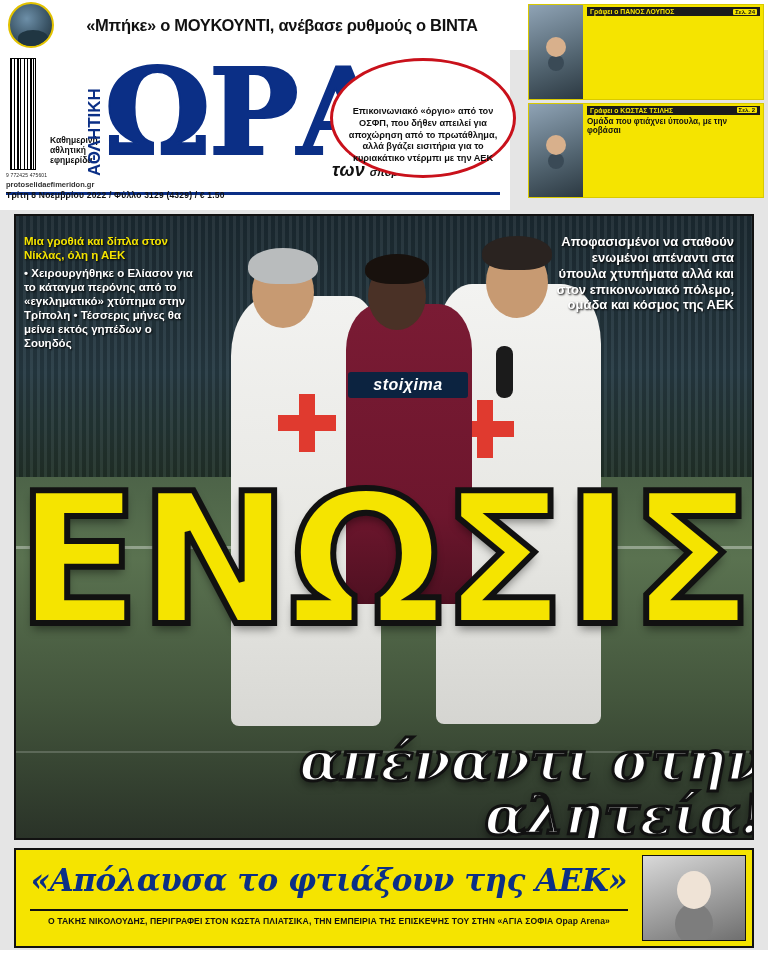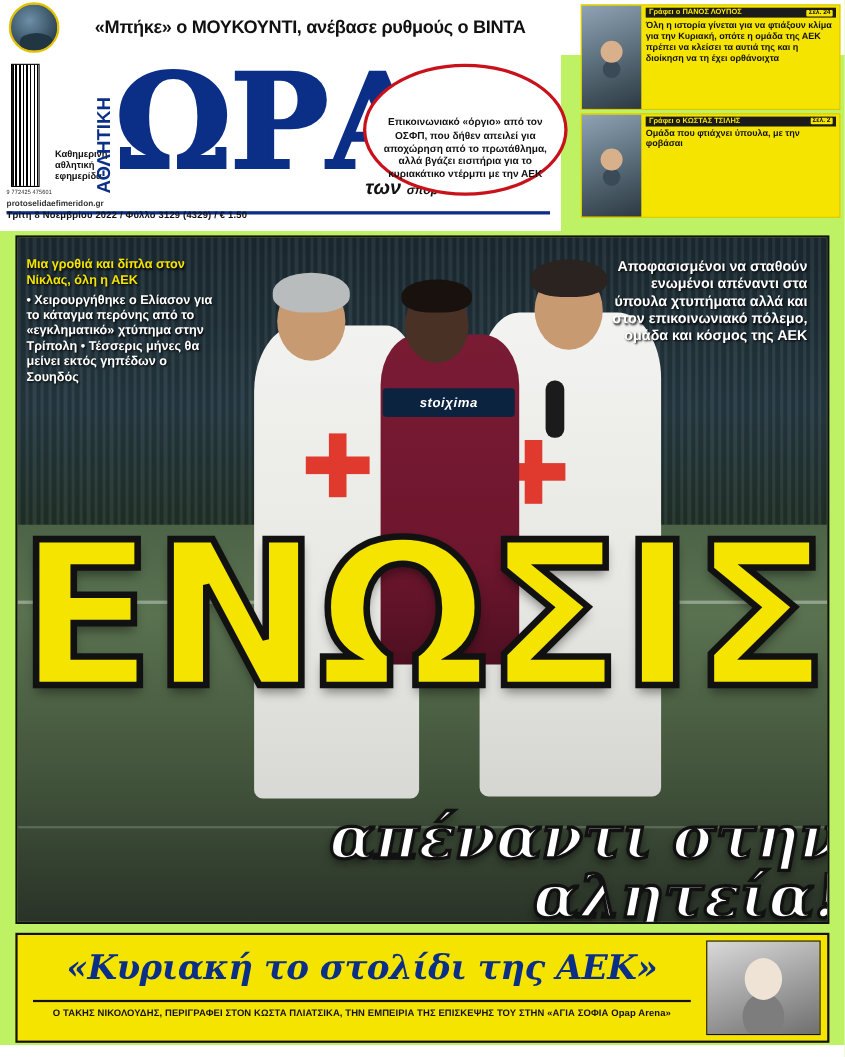--- a/index.html
+++ b/index.html
@@ -5,21 +5,21 @@
   * { box-sizing: border-box; margin: 0; padding: 0; }
   html, body {
     width: 768px; height: 961px;
     background: #ffffff;
     font-family: "Liberation Sans", sans-serif;
     overflow: hidden;
   }
   .page {
     position: relative;
     width: 768px; height: 961px;
-    background: #bef264;
+    background: #e5e5e5;
   }
 
   
   .topstrip {
     position: absolute; top: 0; left: 0;
     width: 768px; height: 50px;
     background: #ffffff;
     display: flex; align-items: center;
   }
   .top-logo-circle {
@@ -241,26 +241,26 @@
     position: absolute; left: 352px; top: 46px;
     width: 58px; height: 68px; border-radius: 50%;
     background: #4a3126;
   }
   .h-center:before {
     content: ""; position: absolute; left: -3px; top: -8px;
     width: 64px; height: 30px; border-radius: 50% 50% 40% 40%;
     background: #18110d;
   }
   .sponsor {
-    position: absolute; left: 332px; top: 137px;
+    position: absolute; left: 332px; top: 156px;
     width: 120px; height: 26px;
     background: #0c2340;
     color: #fff;
     display: flex; align-items: center; justify-content: center;
-    font-size: 12px; font-weight: bold; font-style: italic;
+    font-size: 16px; font-weight: bold; font-style: italic;
     letter-spacing: 0.5px;
     border-radius: 3px;
   }
   .cross {
     position: absolute; width: 58px; height: 58px;
   }
   .cross:before, .cross:after {
     content: ""; position: absolute; background: #e03a2f;
   }
   .cross:before { left: 21px; top: 0; width: 16px; height: 58px; }
@@ -402,21 +402,20 @@
 
   <div class="rightcol">
 
     <div class="teaser">
       <div class="teaser-photo"></div>
       <div class="teaser-body">
         <div class="teaser-head">
           <span class="teaser-byline">Γράφει ο ΠΑΝΟΣ ΛΟΥΠΟΣ</span>
           <span class="teaser-page">Σελ. 24</span>
         </div>
-        <div class="teaser-text">Όλη η ιστορία γίνεται για να φτιάξουν κλίμα για την Κυριακή, οπότε η ομάδα της ΑΕΚ πρέπει να κλείσει τα αυτιά της και η διοίκηση να τη έχει ορθάνοιχτα</div>
       </div>
     </div>
 
     <div class="teaser">
       <div class="teaser-photo"></div>
       <div class="teaser-body">
         <div class="teaser-head">
           <span class="teaser-byline">Γράφει ο ΚΩΣΤΑΣ ΤΣΙΛΗΣ</span>
           <span class="teaser-page">Σελ. 2</span>
         </div>
@@ -451,21 +450,21 @@
     </div>
 
     <div class="cap-right">Αποφασισμένοι να σταθούν ενωμένοι απέναντι στα ύπουλα χτυπήματα αλλά και στον επικοινωνιακό πόλεμο, ομάδα και κόσμος της ΑΕΚ</div>
 
     <div class="bigword">ΕΝΩΣΙΣ</div>
     <div class="subword">απέναντι στην αλητεία!</div>
   </div>
 
   <div class="bottom">
     <div class="bottom-main">
-      <div class="bottom-title">«Κυριακή το στολίδι της ΑΕΚ»</div>
+      <div class="bottom-title">«Απόλαυσα το φτιάξουν της ΑΕΚ»</div>
       <div class="bottom-rule"></div>
       <div class="bottom-sub">Ο ΤΑΚΗΣ ΝΙΚΟΛΟΥΔΗΣ, ΠΕΡΙΓΡΑΦΕΙ ΣΤΟΝ ΚΩΣΤΑ ΠΛΙΑΤΣΙΚΑ, ΤΗΝ ΕΜΠΕΙΡΙΑ ΤΗΣ ΕΠΙΣΚΕΨΗΣ ΤΟΥ ΣΤΗΝ «ΑΓΙΑ ΣΟΦΙΑ Opap Arena»</div>
     </div>
     <div class="bottom-photo"></div>
   </div>
 
   <div class="footer"></div>
 </div>
 
 </body></html>

